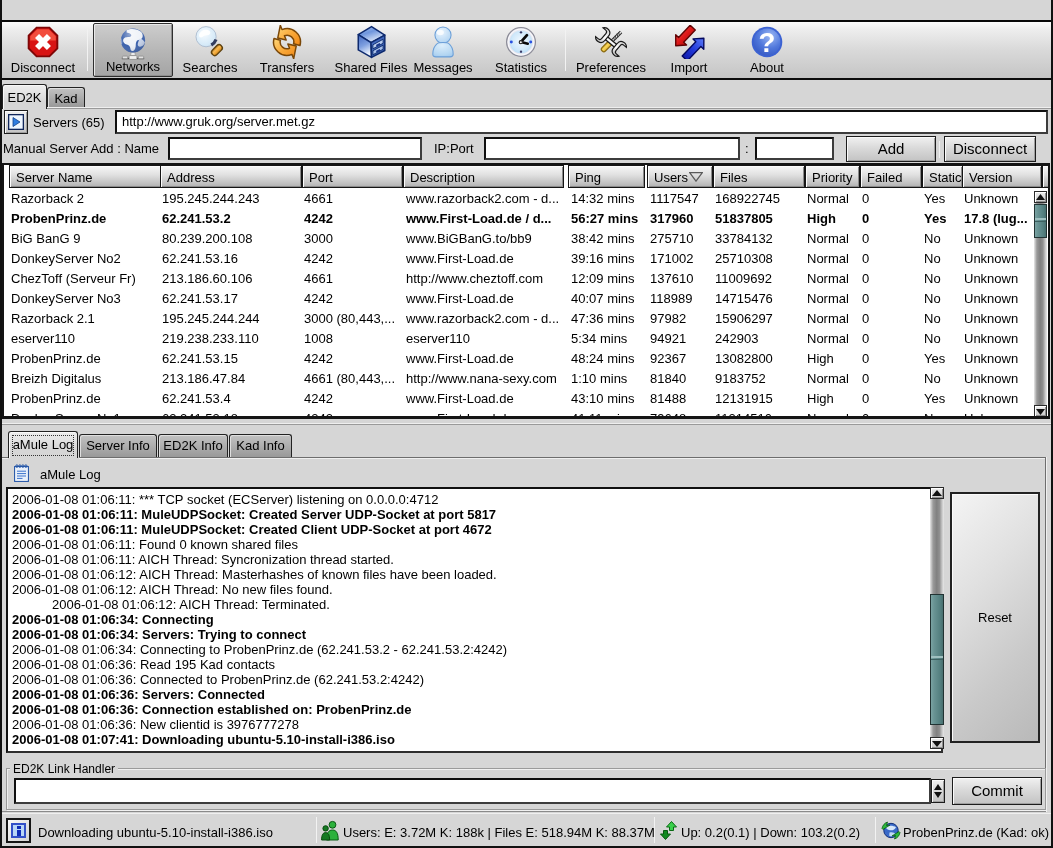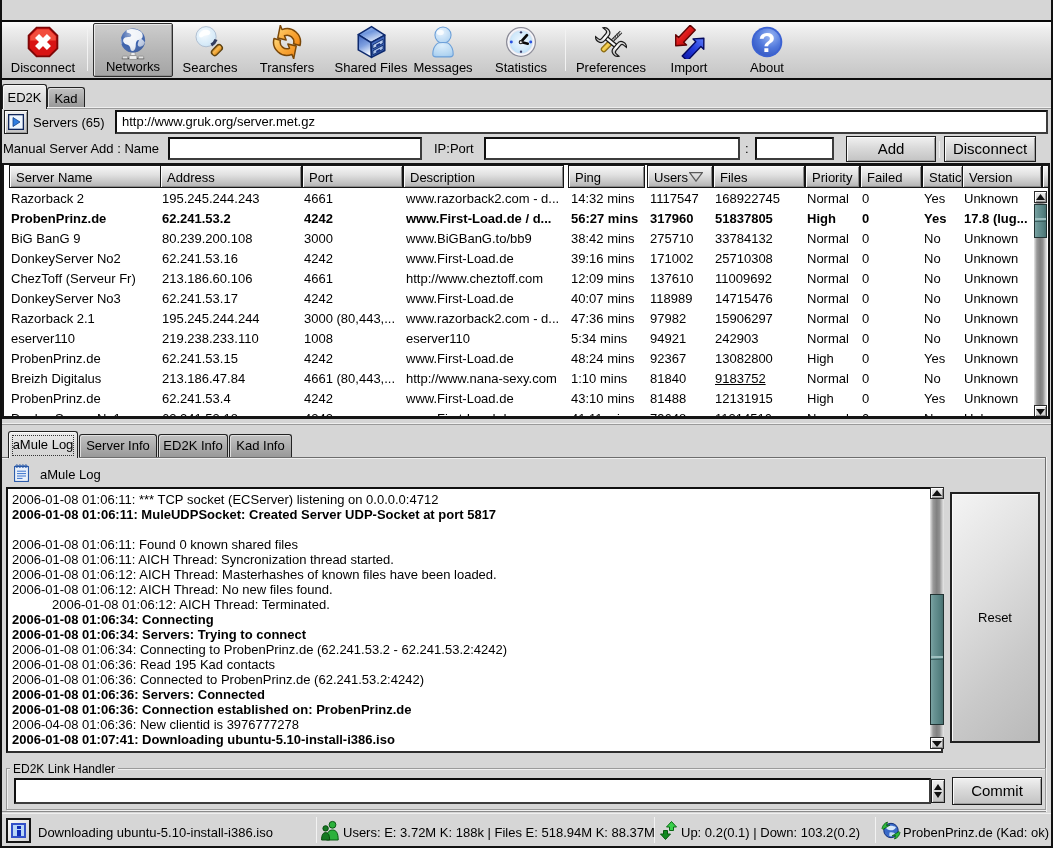--- a/index.html
+++ b/index.html
@@ -438,21 +438,21 @@
       <span style="left:920px;top:2px;">Yes</span>
       <span style="left:960px;top:2px;">Unknown</span>
     </div>
 <div class="trow" style="top:204px;">
       <span style="left:7px;top:2px;">Breizh Digitalus</span>
       <span style="left:158px;top:2px;">213.186.47.84</span>
       <span style="left:300px;top:2px;">4661 (80,443,...</span>
       <span style="left:402px;top:2px;">http://www.nana-sexy.com</span>
       <span style="left:567px;top:2px;">1:10 mins</span>
       <span style="left:646px;top:2px;">81840</span>
-      <span style="left:711px;top:2px;text-decoration:underline;">9183752</span>
+      <span style="left:711px;top:2px;">9183752</span>
       <span style="left:803px;top:2px;">Normal</span>
       <span style="left:858px;top:2px;">0</span>
       <span style="left:920px;top:2px;">No</span>
       <span style="left:960px;top:2px;">Unknown</span>
     </div>
 <div class="trow" style="top:224px;">
       <span style="left:7px;top:2px;">ProbenPrinz.de</span>
       <span style="left:158px;top:2px;">62.241.53.4</span>
       <span style="left:300px;top:2px;">4242</span>
       <span style="left:402px;top:2px;">www.First-Load.de</span>
@@ -520,33 +520,34 @@
       <circle cx="5.9" cy="2.1" r="1.2"></circle>
       <circle cx="8.9" cy="2.1" r="1.2"></circle>
       <circle cx="11.9" cy="2.1" r="1.2"></circle>
   </g>
 </svg>
 <div class="abs" style="left:40px;top:467px;">aMule Log</div>
 
 <div id="logbox">
     <div class="logline" style="top:3px;">2006-01-08 01:06:11: *** TCP socket (ECServer) listening on 0.0.0.0:4712</div>
 <div class="logline" style="top:18px;font-weight:bold;">2006-01-08 01:06:11: MuleUDPSocket: Created Server UDP-Socket at port 5817</div>
+<div class="logline" style="top:33px;font-weight:bold;">2006-01-08 01:06:11: MuleUDPSocket: Created Client UDP-Socket at port 4672</div>
 <div class="logline" style="top:48px;">2006-01-08 01:06:11: Found 0 known shared files</div>
 <div class="logline" style="top:63px;">2006-01-08 01:06:11: AICH Thread: Syncronization thread started.</div>
 <div class="logline" style="top:78px;">2006-01-08 01:06:12: AICH Thread: Masterhashes of known files have been loaded.</div>
 <div class="logline" style="top:93px;">2006-01-08 01:06:12: AICH Thread: No new files found.</div>
 <div class="logline" style="top:108px;margin-left:40px;">2006-01-08 01:06:12: AICH Thread: Terminated.</div>
 <div class="logline" style="top:123px;font-weight:bold;">2006-01-08 01:06:34: Connecting</div>
 <div class="logline" style="top:138px;font-weight:bold;">2006-01-08 01:06:34: Servers: Trying to connect</div>
 <div class="logline" style="top:153px;">2006-01-08 01:06:34: Connecting to ProbenPrinz.de (62.241.53.2 - 62.241.53.2:4242)</div>
 <div class="logline" style="top:168px;">2006-01-08 01:06:36: Read 195 Kad contacts</div>
 <div class="logline" style="top:183px;">2006-01-08 01:06:36: Connected to ProbenPrinz.de (62.241.53.2:4242)</div>
 <div class="logline" style="top:198px;font-weight:bold;">2006-01-08 01:06:36: Servers: Connected</div>
 <div class="logline" style="top:213px;font-weight:bold;">2006-01-08 01:06:36: Connection established on: ProbenPrinz.de</div>
-<div class="logline" style="top:228px;">2006-04-08 01:06:36: New clientid is 3976777278</div>
+<div class="logline" style="top:228px;">2006-01-08 01:06:36: New clientid is 3976777278</div>
 <div class="logline" style="top:243px;font-weight:bold;">2006-01-08 01:07:41: Downloading ubuntu-5.10-install-i386.iso</div>
   </div>
 
 <div class="sbtn" style="left:930px;top:487px;width:14px;height:12px;">
  <svg width="10" height="6" style="position:absolute;left:1px;top:2px">
       <polygon points="5,0 10,6 0,6" fill="#111"></polygon>
     </svg>
 </div>
 <div class="trough" style="left:930px;top:499px;width:14px;height:238px;"></div>
 <div class="thumb" style="left:930px;top:594px;width:14px;height:131px;"></div>

